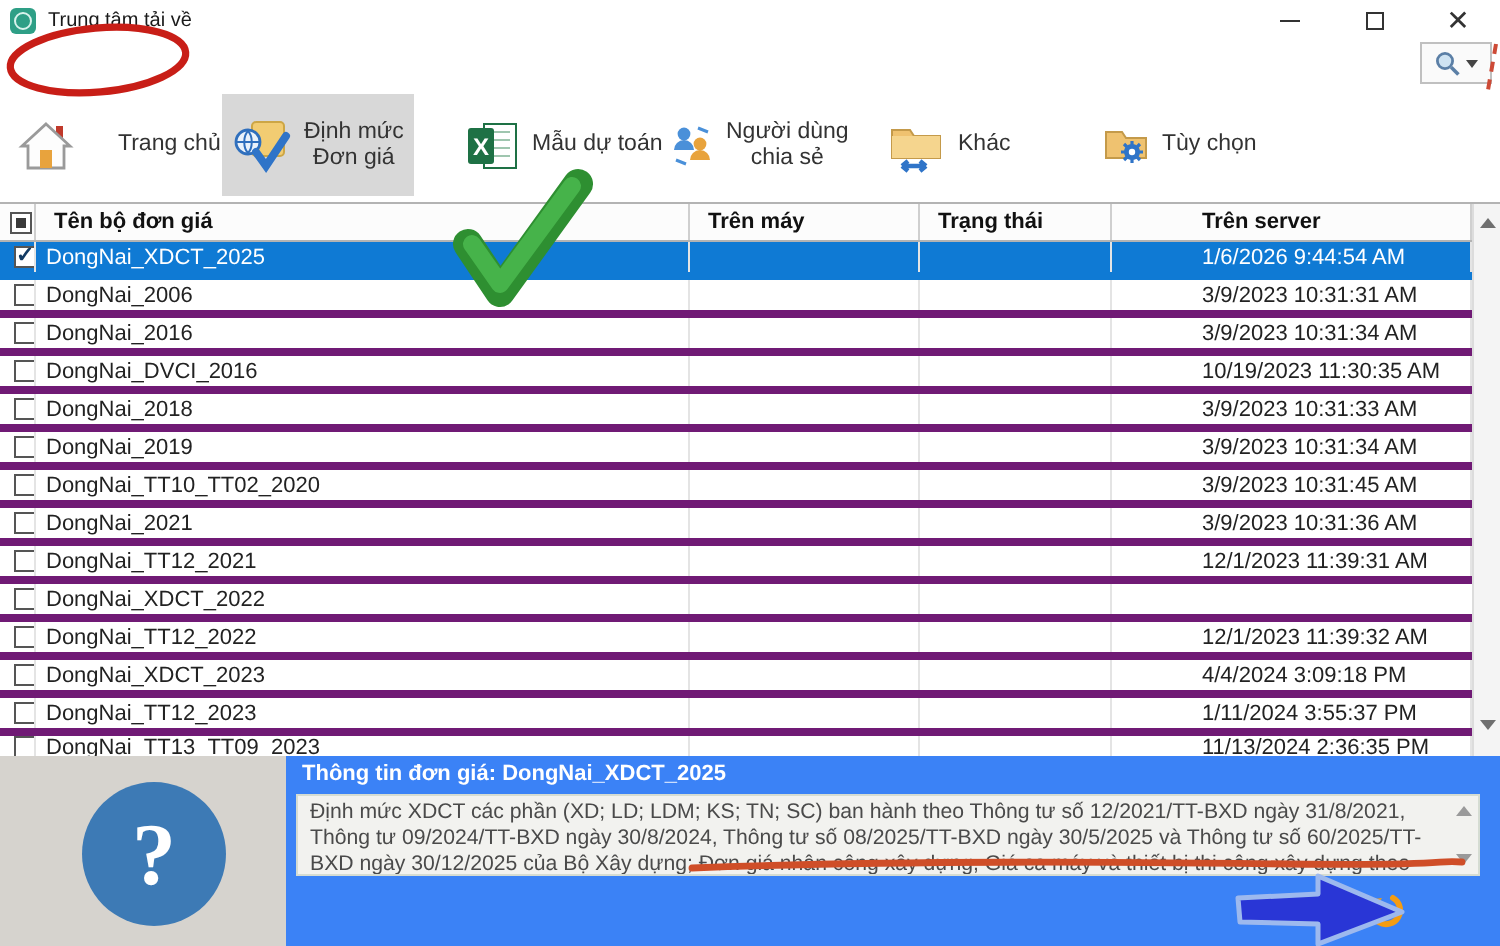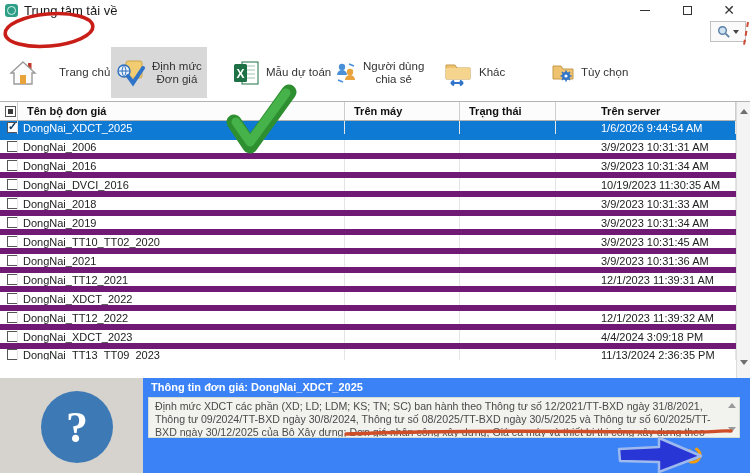--- a/index.html
+++ b/index.html
@@ -3,21 +3,21 @@
 <meta charset="utf-8">
 <style>
   * { margin:0; padding:0; box-sizing:border-box; }
   html,body { width:750px; height:473px; }
   body { font-family:"Liberation Sans", sans-serif; background:#fff; position:relative; overflow:hidden; }
 
   
   .titlebar { position:absolute; left:0; top:0; width:750px; height:20px; background:#fff; display:flex; align-items:center; }
   .app-icon { width:13px; height:13px; margin-left:5px; border-radius:3px; background:#2e9f86; position:relative; }
   .app-icon::after { content:""; position:absolute; left:2px; top:2px; width:7px; height:7px; border:1.5px solid #d8f3ec; border-radius:50%; }
-  .title-text { font-size:13px; color:#1a1a1a; margin-left:6px; }
+  .title-text { font-size:10px; color:#1a1a1a; margin-left:6px; }
   .win-controls { position:absolute; right:0; top:0; height:20px; display:flex; }
   .win-btn { width:42px; height:20px; display:flex; align-items:center; justify-content:center; font-size:12px; color:#333; cursor:default; }
   .win-btn.min span { display:block; width:10px; height:0; border-top:1px solid #333; }
   .win-btn.max span { display:block; width:9px; height:9px; border:1px solid #333; }
   .win-btn.close { font-size:14px; }
 
   
   .search-row { position:absolute; left:0; top:20px; width:750px; height:24px; }
   .search-input { position:absolute; left:0; top:1px; width:710px; height:21px; border:1px solid #9a9a9a; font-family:"Liberation Sans",sans-serif; font-size:12px; color:#222; padding-left:4px; outline:none;margin-top:48px; }
   .search-btn { position:absolute; left:710px; top:1px; width:36px; height:21px; border:1px solid #c0c0c0; background:#fafafa; display:flex; align-items:center; justify-content:center; gap:2px; }
@@ -29,21 +29,21 @@
   .tb-btn .lbl { white-space:pre-line; text-align:center; line-height:13px; }
   .tb-btn.selected { background:#d8d8d8; }
 
   
   .table-wrap { position:absolute; left:0; top:101px; width:750px; height:277px; border-top:1px solid #b3b3b3; }
   .grid-row { display:grid; grid-template-columns:18px 327px 115px 96px 1fr; width:736px; }
   .thead { height:19px; background:#fcfcfc; border-bottom:1px solid #b3b3b3; font-weight:bold; font-size:11px; color:#111; }
   .thead > div { display:flex; align-items:center; border-right:1px solid #cfcfcf; padding-left:9px; }
   .thead > div.col-server { padding-left:45px; }
   .thead > div.col-cb { padding-left:3px; }
-  .trow { height:19px; font-size:11px; color:#222; border-bottom:6px solid #701a75; background:#fff; }
+  .trow { height:19px; font-size:11px; color:#222; border-bottom:4px solid #701a75; background:#fff; }
   .trow > div { display:flex; align-items:center; border-right:1px solid #e4e4e4; padding-left:5px; overflow:hidden; white-space:nowrap; }
   .trow > div.cell-server { padding-left:45px; }
   .trow.selected { background:#0f7ad4; color:#fff; border-bottom-color:#0f7ad4; }
   .trow.clipped { height:11px; overflow:hidden; border-bottom:none; }
   .cb { width:11px; height:11px; border:1px solid #555; background:#fff; margin-left:2px; position:relative; flex:0 0 auto; }
   .cb.checked::after { content:"✓"; position:absolute; left:0px; top:-3px; font-size:11px; font-weight:bold; color:#123a63; }
   .cb.all::after { content:""; position:absolute; left:2px; top:2px; width:5px; height:5px; background:#3a3a3a; }
 
   
   .vscroll { position:absolute; right:0; top:0; width:14px; height:277px; background:#f4f4f4; border-left:1px solid #dcdcdc; }
@@ -267,20 +267,29 @@
         <div class="cell-server">12/1/2023 11:39:32 AM</div>
       </div>
       <div class="grid-row trow">
         <div>
           <span class="cb"></span>
         </div>
         <div class="cell-name">DongNai_XDCT_2023</div>
         <div class="cell-status"></div>
         <div class="cell-local"></div>
         <div class="cell-server">4/4/2024 3:09:18 PM</div>
+      </div>
+      <div class="grid-row trow">
+        <div>
+          <span class="cb"></span>
+        </div>
+        <div class="cell-name">DongNai_TT12_2023</div>
+        <div class="cell-status"></div>
+        <div class="cell-local"></div>
+        <div class="cell-server">1/11/2024 3:55:37 PM</div>
       </div>
       <div class="grid-row trow clipped">
         <div>
           <span class="cb"></span>
         </div>
         <div class="cell-name">DongNai_TT13_TT09_2023</div>
         <div class="cell-status"></div>
         <div class="cell-local"></div>
         <div class="cell-server">11/13/2024 2:36:35 PM</div>
       </div>

